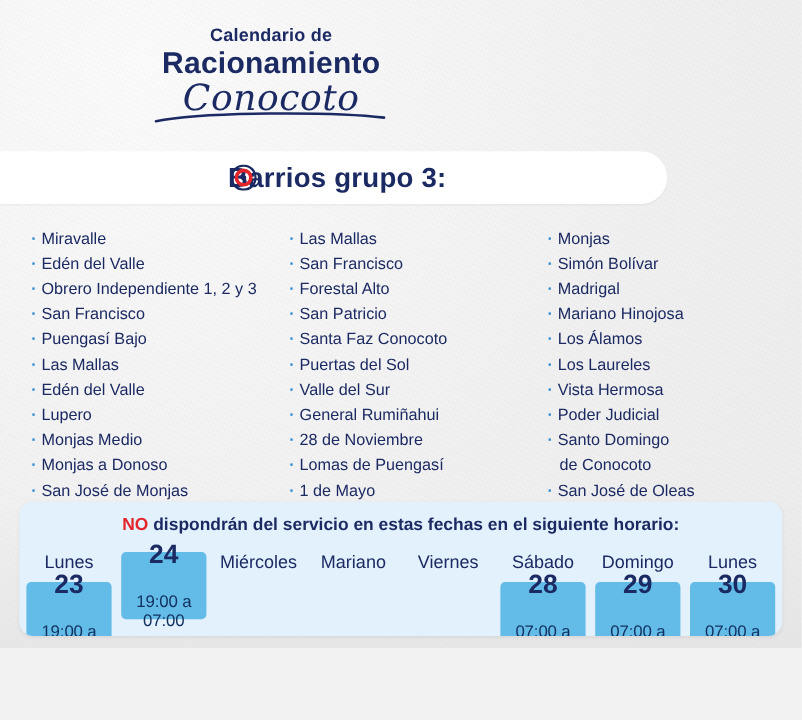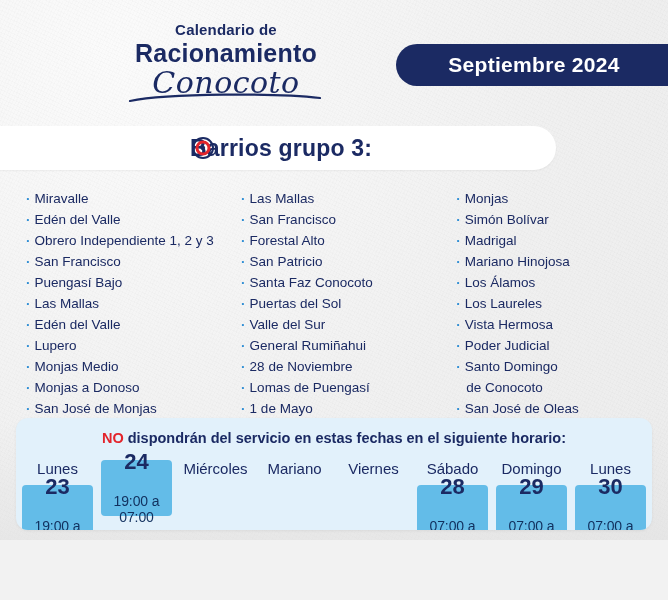--- a/index.html
+++ b/index.html
@@ -234,23 +234,20 @@
     <div class="title-block">
       <div class="t-small">Calendario de</div>
       <div class="t-big">Racionamiento</div>
       <div class="t-script">Conocoto</div>
     </div>
 
     <svg class="swoosh" viewBox="0 0 196 14">
       <path d="M2 9 C 40 1, 150 1, 192 6" fill="none" stroke="#1b2a63" stroke-width="2.2" stroke-linecap="round"></path>
     </svg>
 
-    <div class="month-pill">
-      <span>Septiembre 2024</span>
-    </div>
   </div>
 
   <div class="group-bar">
     <div class="group-pill">
       <span class="group-title">Barrios grupo 3:</span>
     </div>
     <svg class="target-icon" viewBox="0 0 22 22">
       <circle cx="11" cy="11" r="10" fill="none" stroke="#1b2a63" stroke-width="2"></circle>
       <circle cx="11" cy="11" r="6" fill="none" stroke="#e3242b" stroke-width="3"></circle>
       <circle cx="11" cy="11" r="2.2" fill="#1b2a63"></circle>

